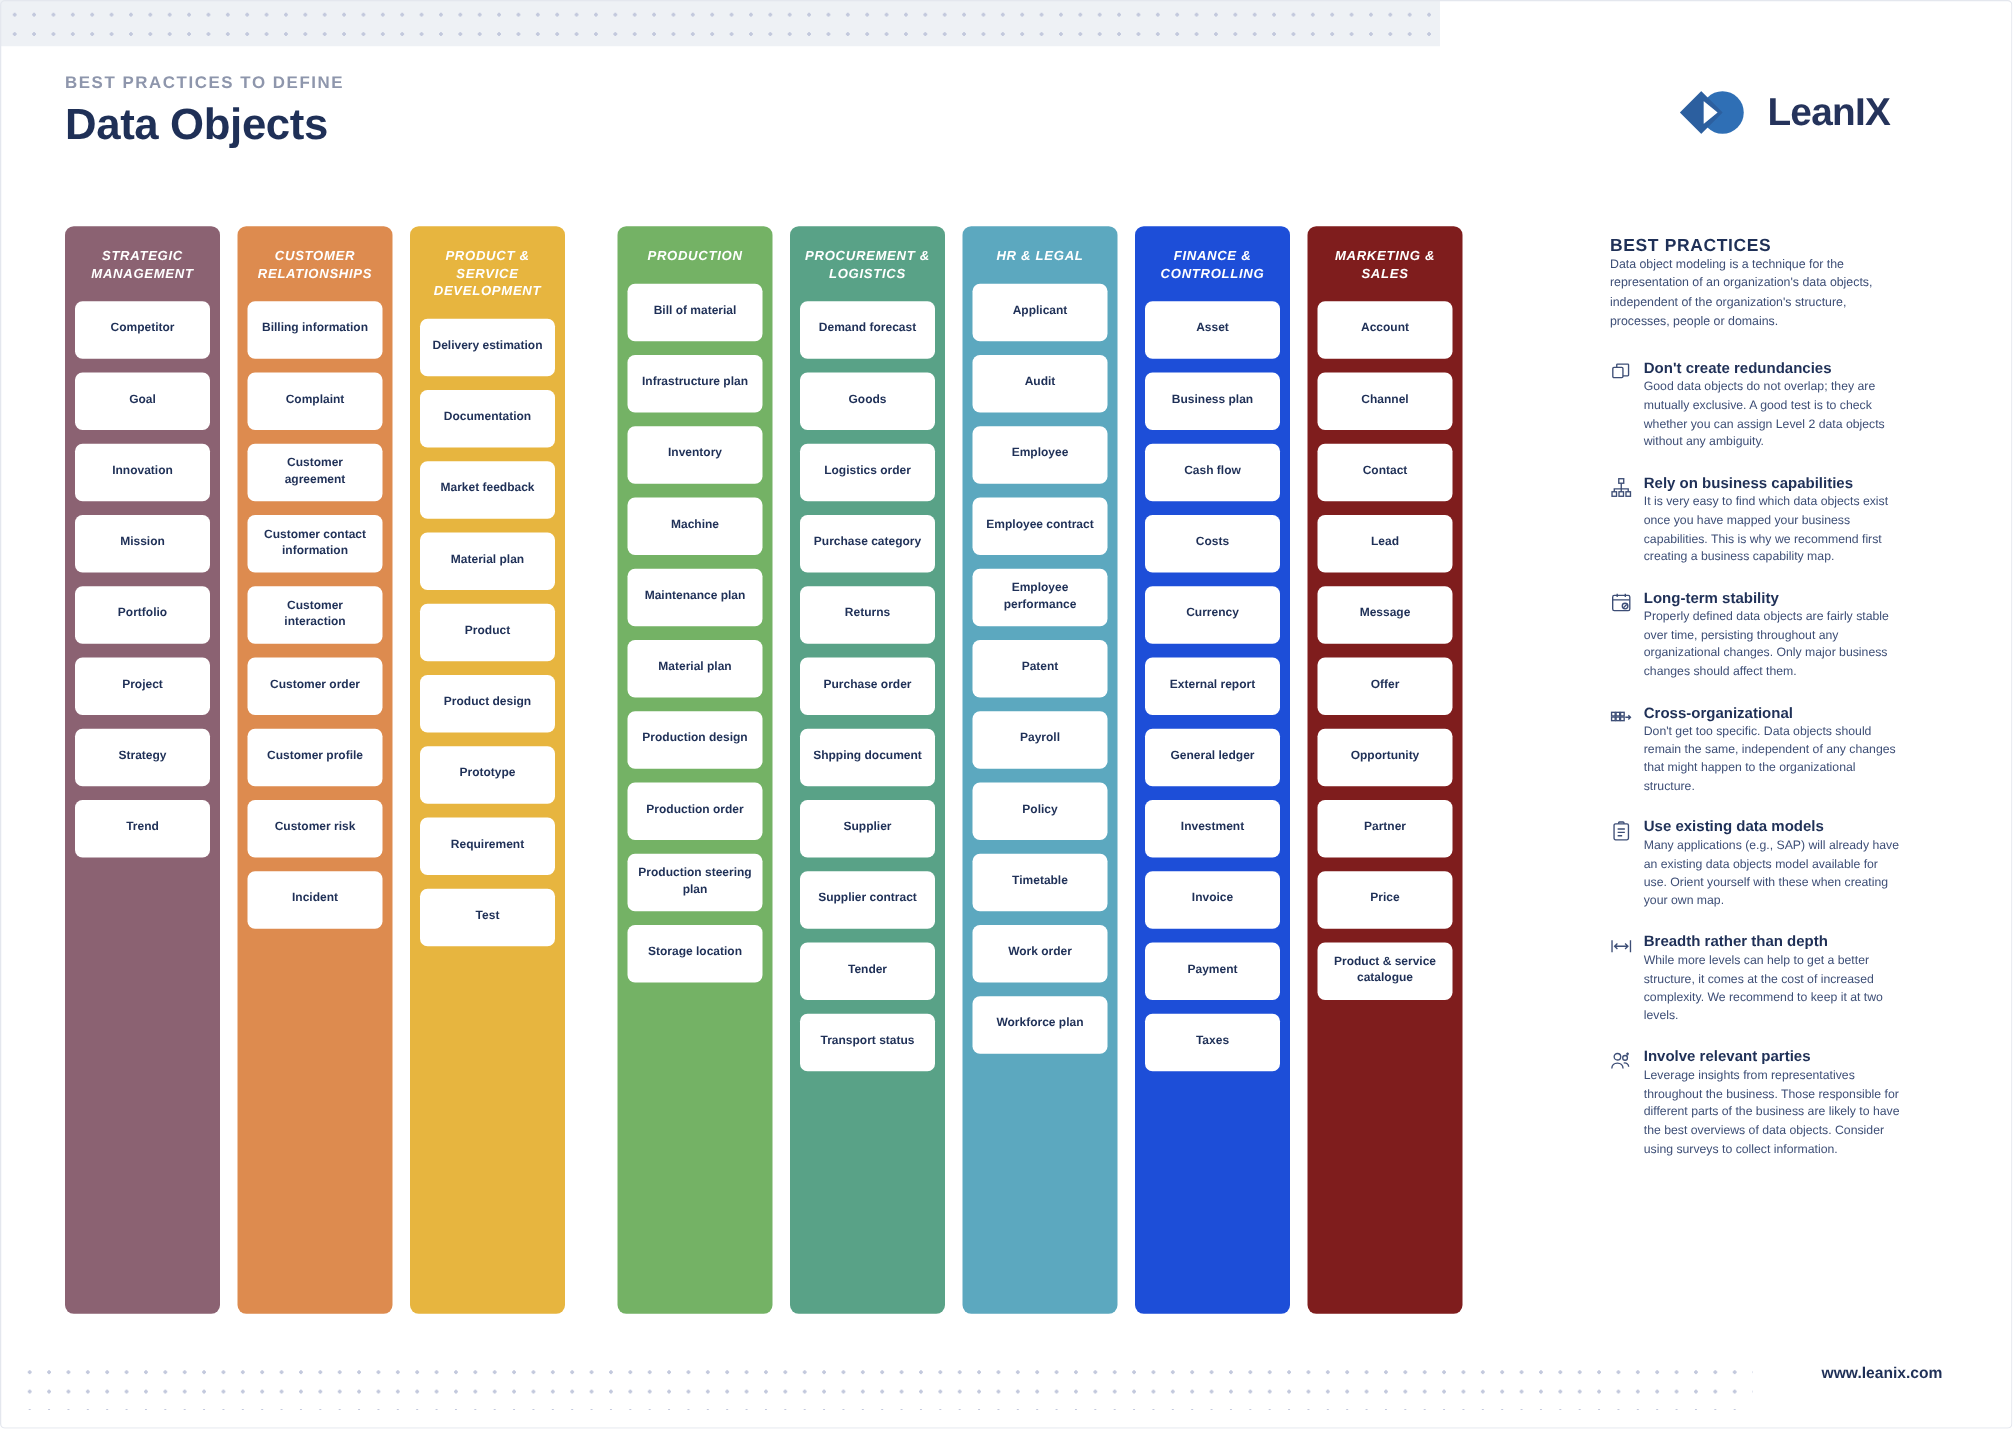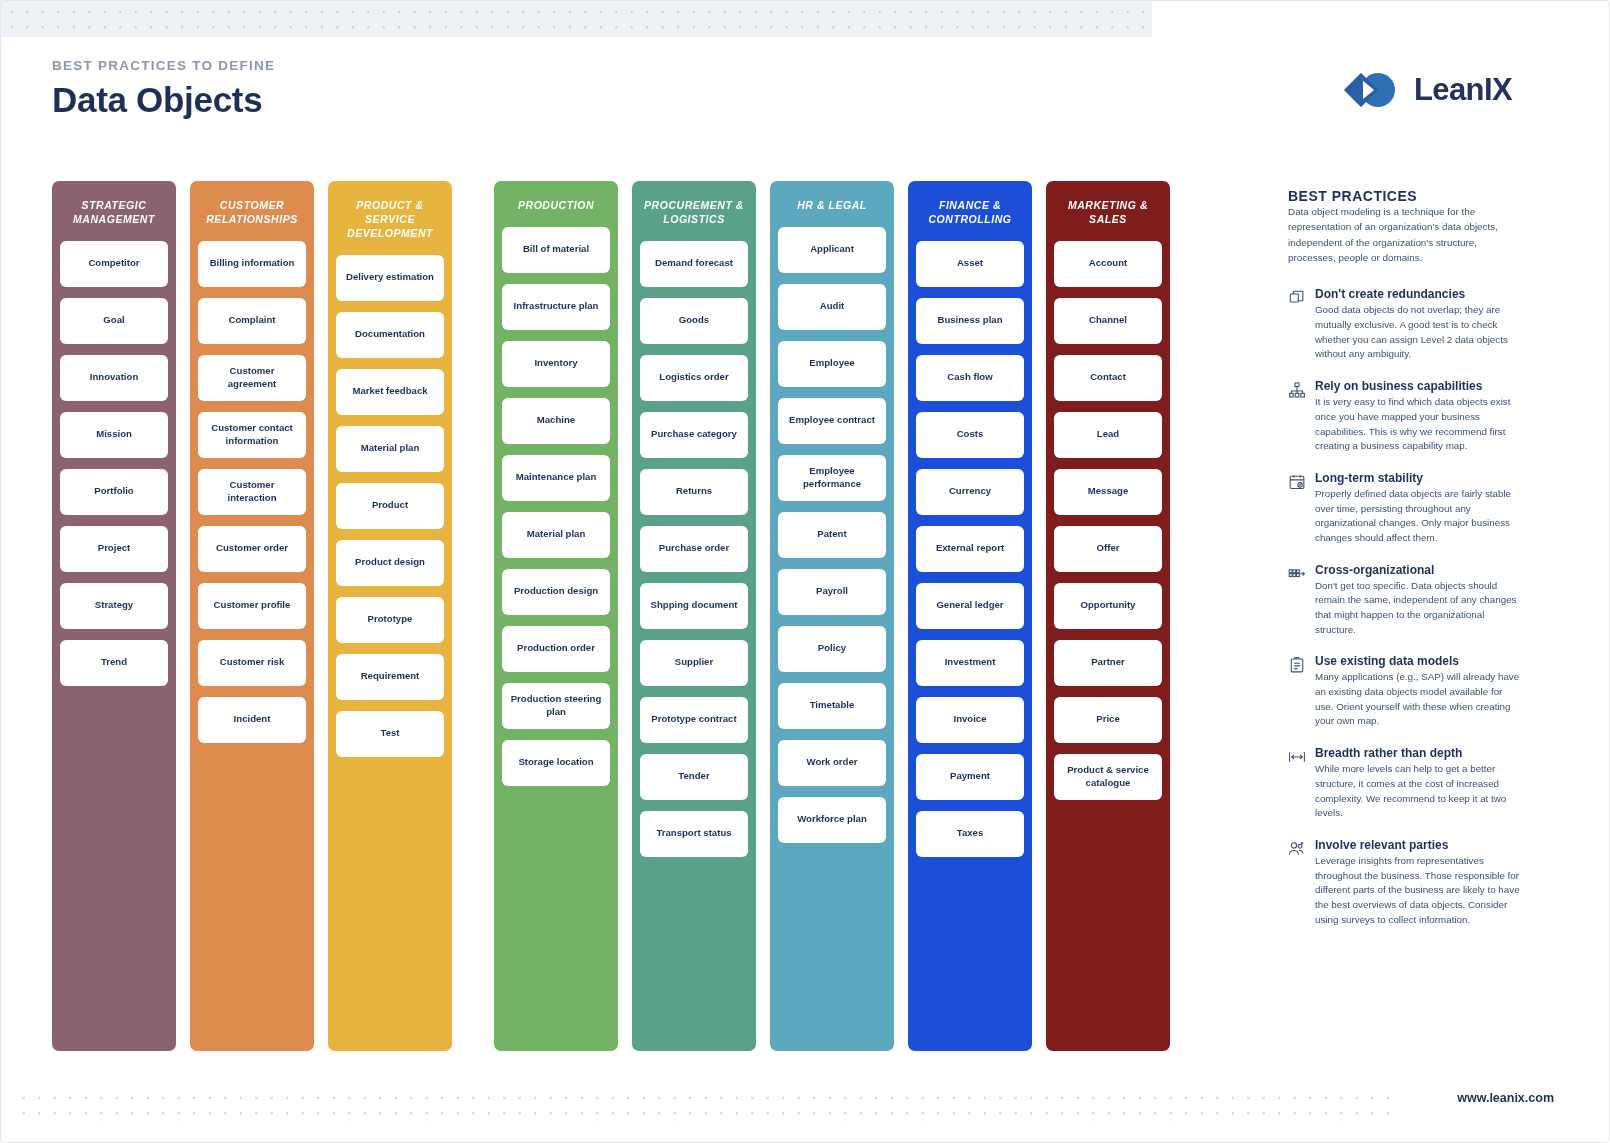--- a/index.html
+++ b/index.html
@@ -258,21 +258,21 @@
       <div class="column" style="background: rgb(89, 162, 135);">
         <div class="col-head">PROCUREMENT &amp; LOGISTICS</div>
         <div class="card">Demand forecast</div>
         <div class="card">Goods</div>
         <div class="card">Logistics order</div>
         <div class="card">Purchase category</div>
         <div class="card">Returns</div>
         <div class="card">Purchase order</div>
         <div class="card">Shpping document</div>
         <div class="card">Supplier</div>
-        <div class="card">Prototype contract</div>
+        <div class="card">Supplier contract</div>
         <div class="card">Tender</div>
         <div class="card">Transport status</div>
       </div>
       <div class="column" style="background: rgb(92, 168, 191);">
         <div class="col-head">HR &amp; LEGAL</div>
         <div class="card">Applicant</div>
         <div class="card">Audit</div>
         <div class="card">Employee</div>
         <div class="card">Employee contract</div>
         <div class="card">Employee performance</div>

